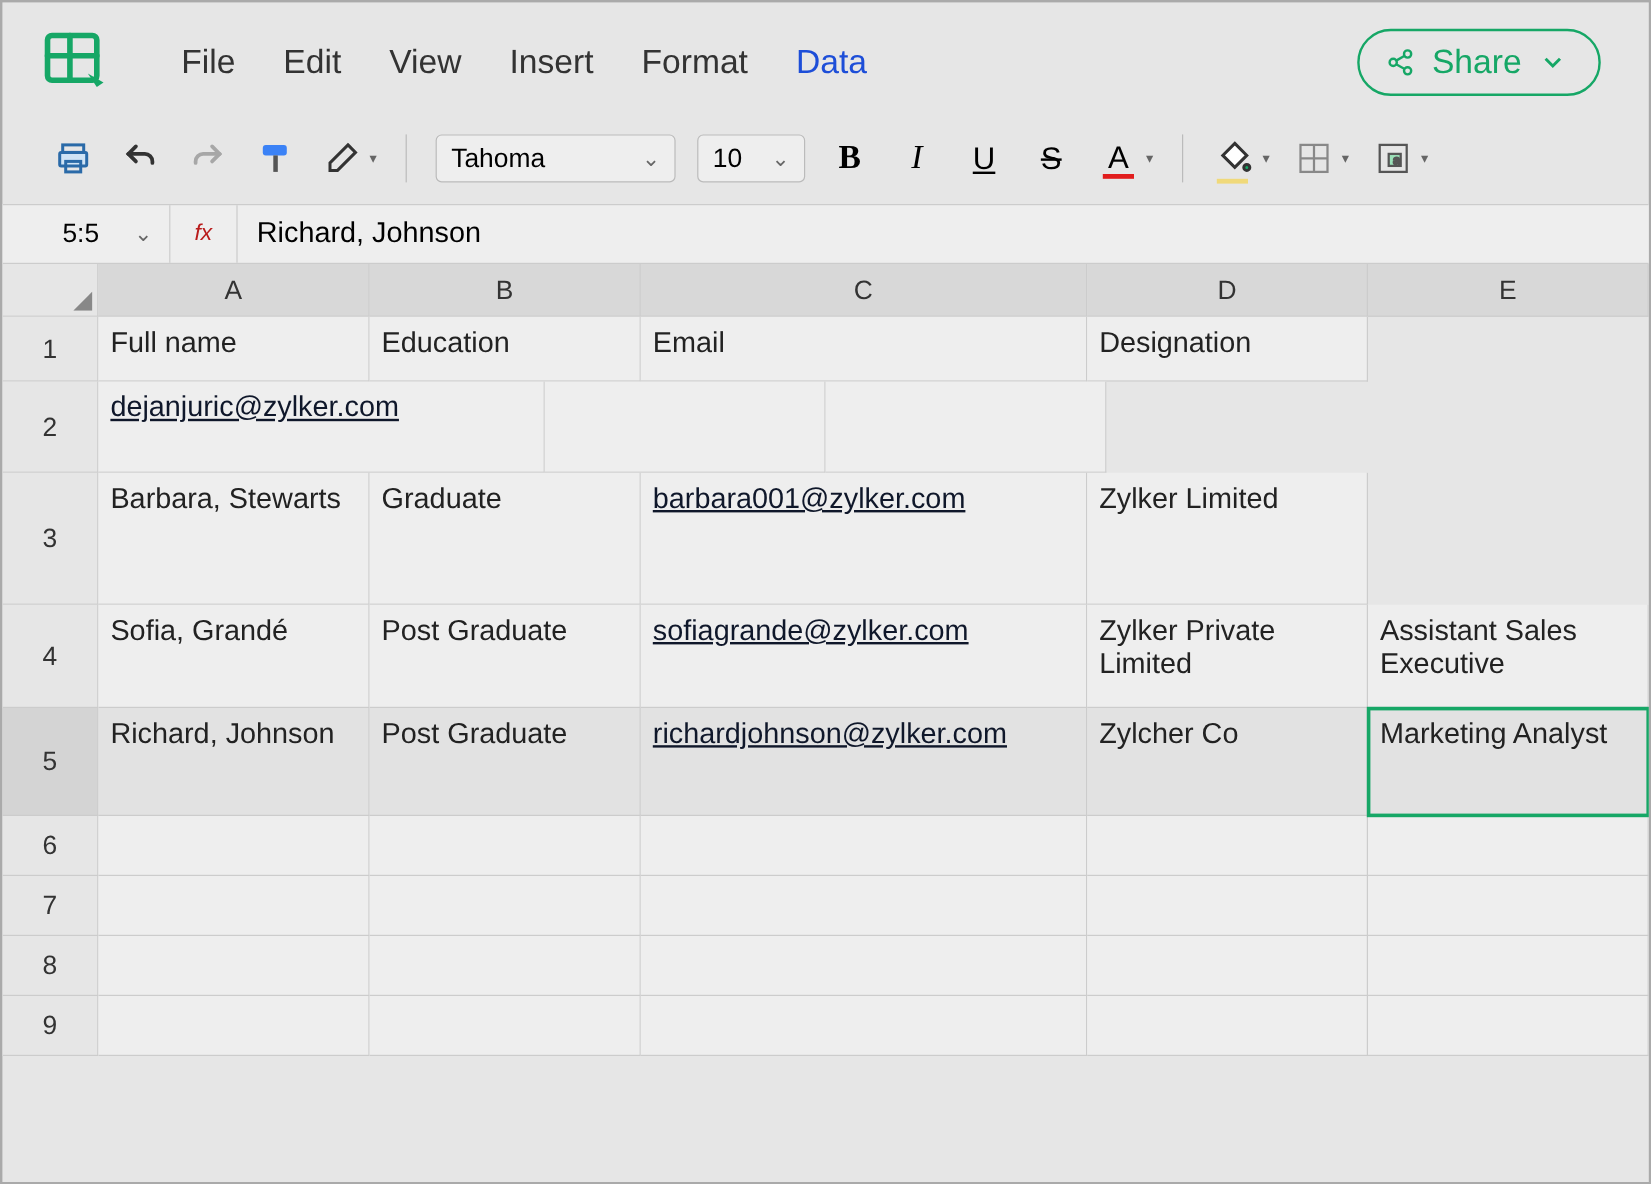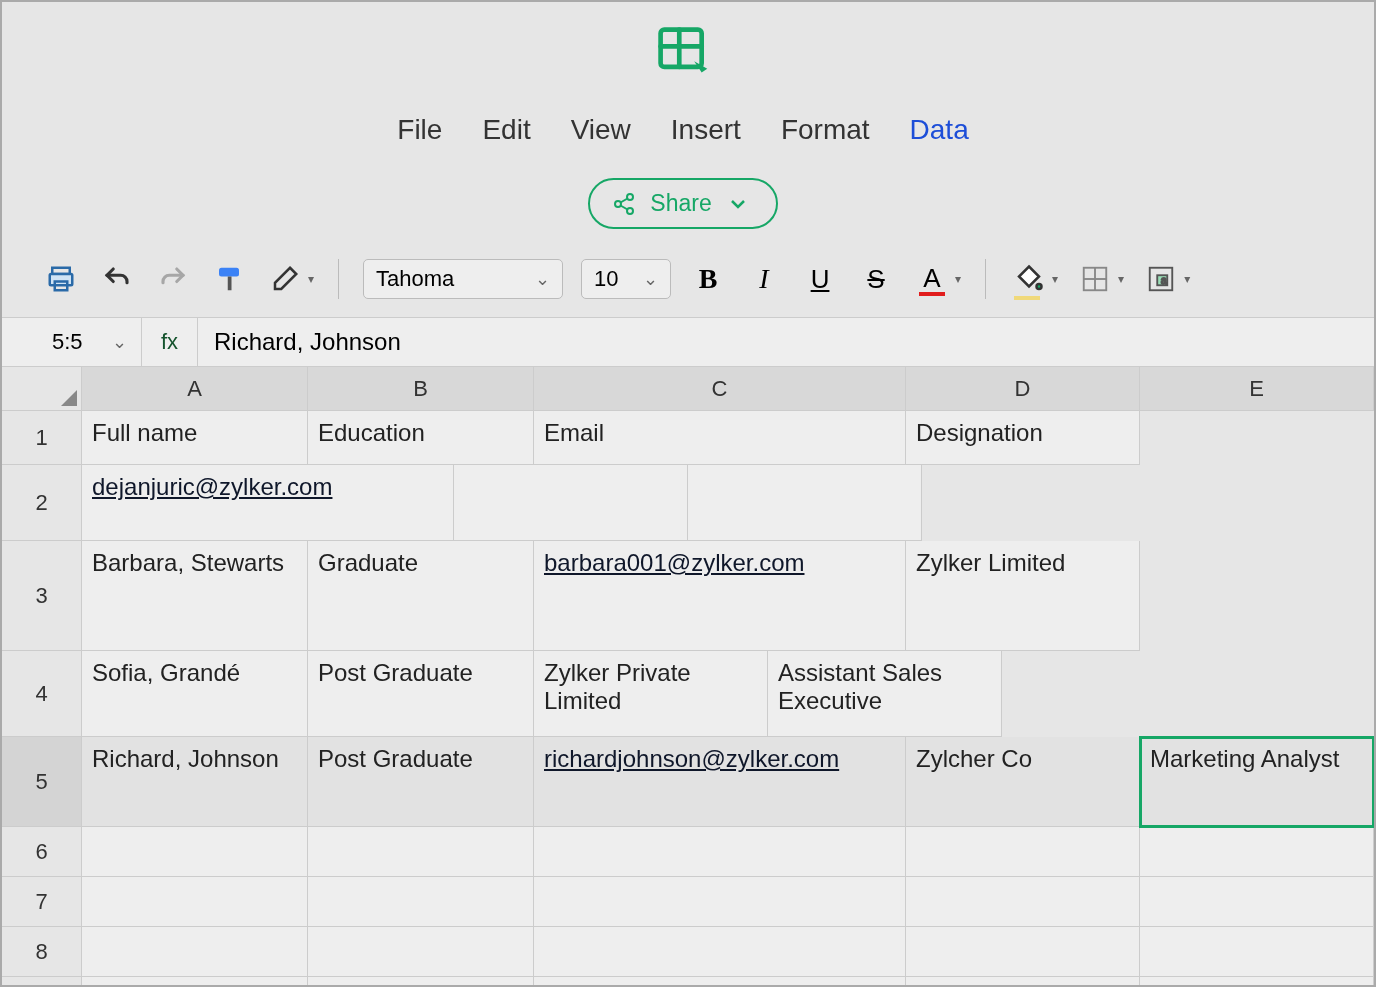--- a/index.html
+++ b/index.html
@@ -9,22 +9,21 @@
     width: 1376px;
     height: 987px;
     overflow: hidden;
     border: 2px solid #aaa;
   }
   
   .menubar {
     display: flex;
     align-items: center;
     padding: 20px 40px 20px 30px;
-    gap: 32px;
-    flex-direction: column;
+    gap: 59px;
   }
   .app-logo {
     width: 60px;
     height: 60px;
     display: flex;
     align-items: center;
     justify-content: center;
   }
   .app-logo svg { width: 56px; height: 56px; }
   .menu-items { display: flex; gap: 40px; align-items: center; flex: 1; }
@@ -38,21 +37,21 @@
     font-weight: normal;
   }
   .share-btn {
     display: flex;
     align-items: center;
     gap: 14px;
     border: 2px solid #16a766;
     border-radius: 30px;
     padding: 10px 26px 10px 22px;
     color: #16a766;
-    font-size: 23px;
+    font-size: 28px;
     cursor: pointer;
     background: transparent;
   }
   .share-btn svg { width: 24px; height: 24px; }
 
   
   .toolbar {
     display: flex;
     align-items: center;
     gap: 18px;
@@ -109,22 +108,23 @@
     padding: 0 14px 0 50px;
     font-size: 22px;
     cursor: pointer;
   }
   .fx-label {
     width: 56px;
     border-right: 1px solid #ccc;
     display: flex;
     align-items: center;
     justify-content: center;
-    font-size: 22px;
-    color: #14532d;
+    font-style: italic;
+    font-size: 19px;
+    color: #b91c1c;
   }
   .formula-input {
     flex: 1;
     border: none;
     background: transparent;
     font-size: 24px;
     padding: 0 16px;
     outline: none;
   }
 
@@ -374,20 +374,23 @@
     <div class="cell col-C h-r3">
         <a href="#">barbara001@zylker.com</a>
       </div>
     <div class="cell col-D h-r3">Zylker Limited</div>
   </div>
 
   <div class="row">
     <div class="row-header h-r4">4</div>
     <div class="cell col-A h-r4">Sofia, Grandé</div>
     <div class="cell col-B h-r4">Post Graduate</div>
+    <div class="cell col-C h-r4">
+        <a href="#">sofiagrande@zylker.com</a>
+      </div>
     <div class="cell col-D h-r4">Zylker Private Limited</div>
     <div class="cell col-E h-r4">Assistant Sales Executive</div>
   </div>
 
   <div class="row selected">
     <div class="row-header selected h-r5">5</div>
     <div class="cell col-A h-r5">Richard, Johnson</div>
     <div class="cell col-B h-r5">Post Graduate</div>
     <div class="cell col-C h-r5">
         <a href="#">richardjohnson@zylker.com</a>

